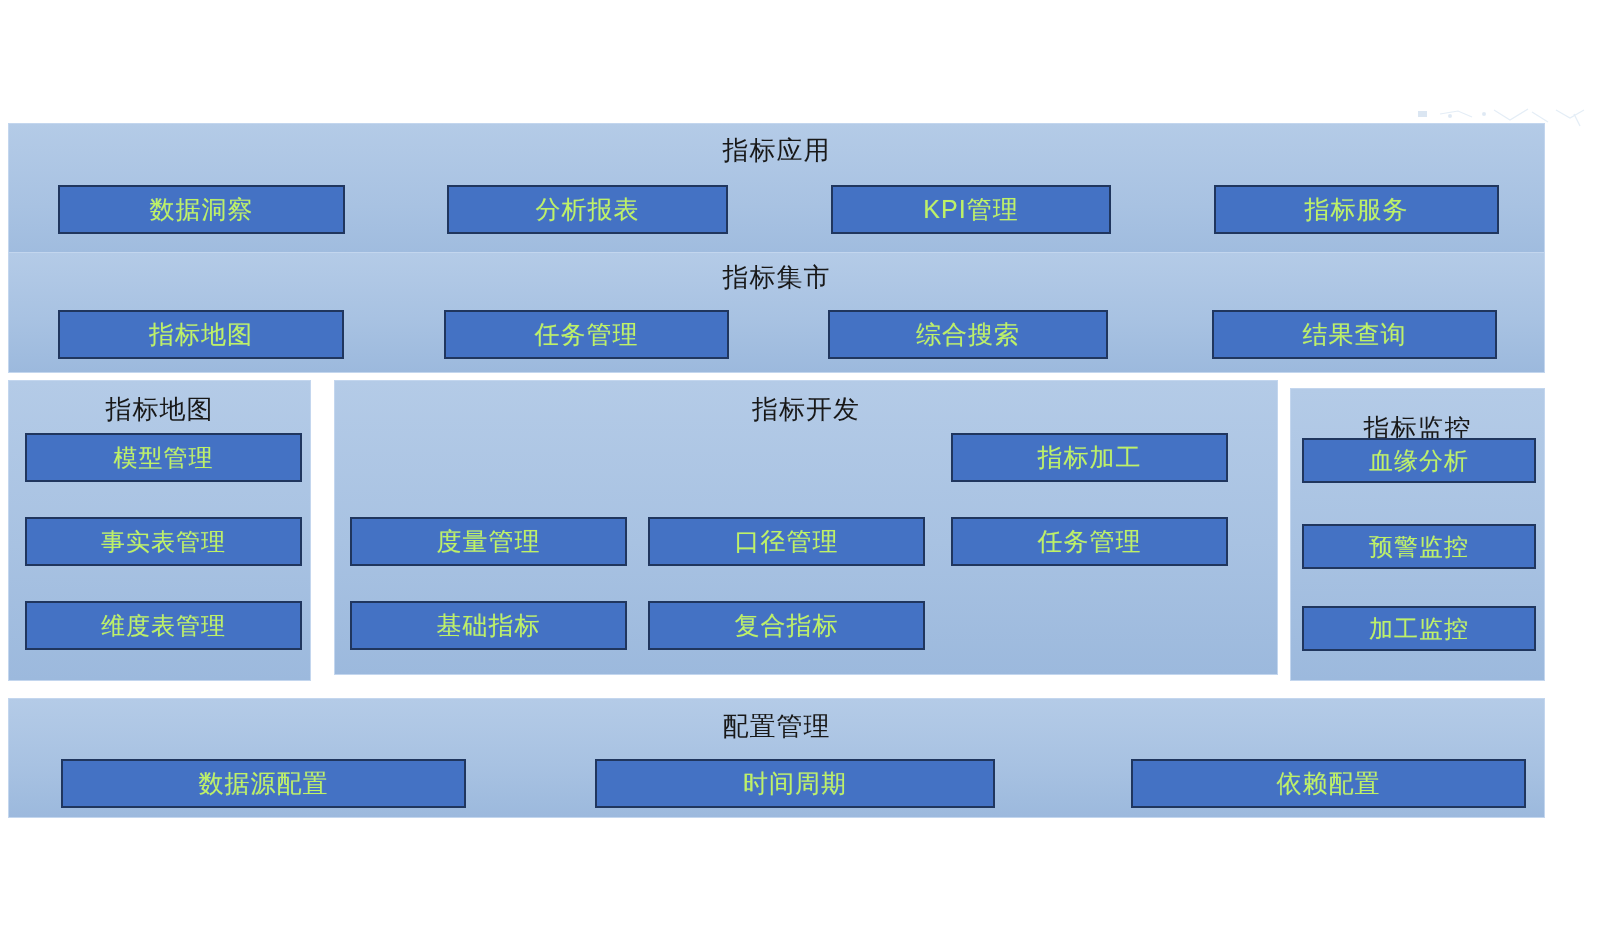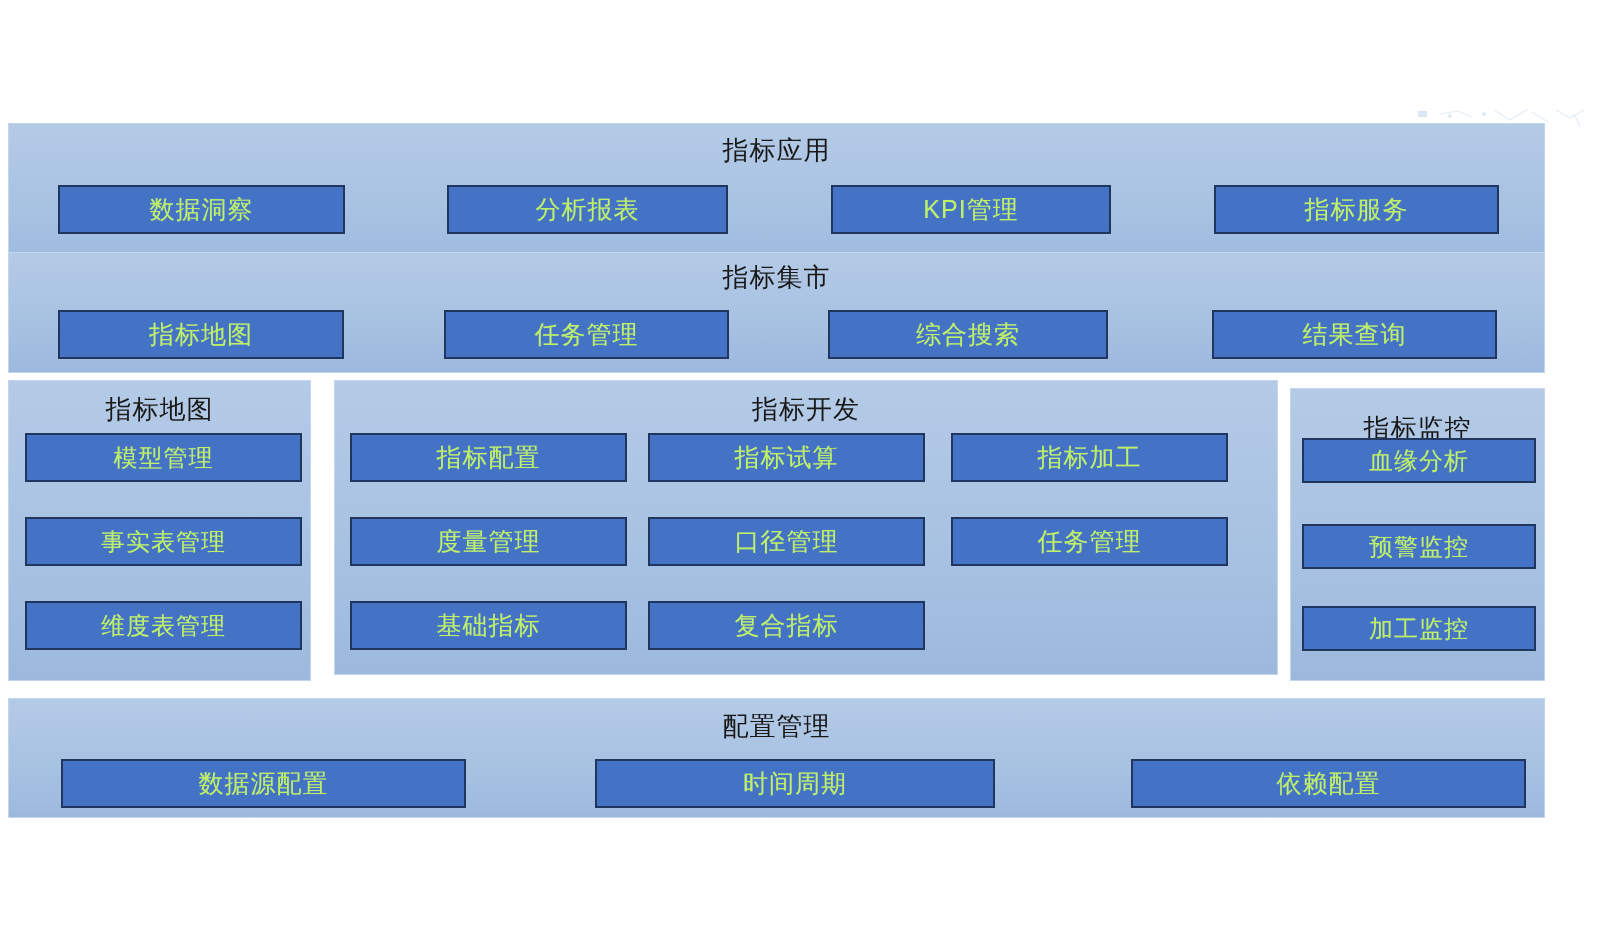--- a/index.html
+++ b/index.html
@@ -88,22 +88,20 @@
   <div class="panel" style="left:8px;top:380px;width:303px;height:301px;">
     <div class="panel-title" style="top:13px;">指标地图</div>
     <div class="btn small" style="left:16px;top:52px;width:277px;height:49px;">模型管理</div>
     <div class="btn small" style="left:16px;top:136px;width:277px;height:49px;">事实表管理</div>
     <div class="btn small" style="left:16px;top:220px;width:277px;height:49px;">维度表管理</div>
   </div>
 
   <div class="panel" style="left:334px;top:380px;width:944px;height:295px;">
     <div class="panel-title" style="top:13px;">指标开发</div>
 
-    <div class="btn" style="left:15px;top:52px;width:277px;height:49px;">指标配置</div>
-    <div class="btn" style="left:313px;top:52px;width:277px;height:49px;">指标试算</div>
     <div class="btn" style="left:616px;top:52px;width:277px;height:49px;">指标加工</div>
 
     <div class="btn" style="left:15px;top:136px;width:277px;height:49px;">度量管理</div>
     <div class="btn" style="left:313px;top:136px;width:277px;height:49px;">口径管理</div>
     <div class="btn" style="left:616px;top:136px;width:277px;height:49px;">任务管理</div>
 
     <div class="btn" style="left:15px;top:220px;width:277px;height:49px;">基础指标</div>
     <div class="btn" style="left:313px;top:220px;width:277px;height:49px;">复合指标</div>
   </div>
 

